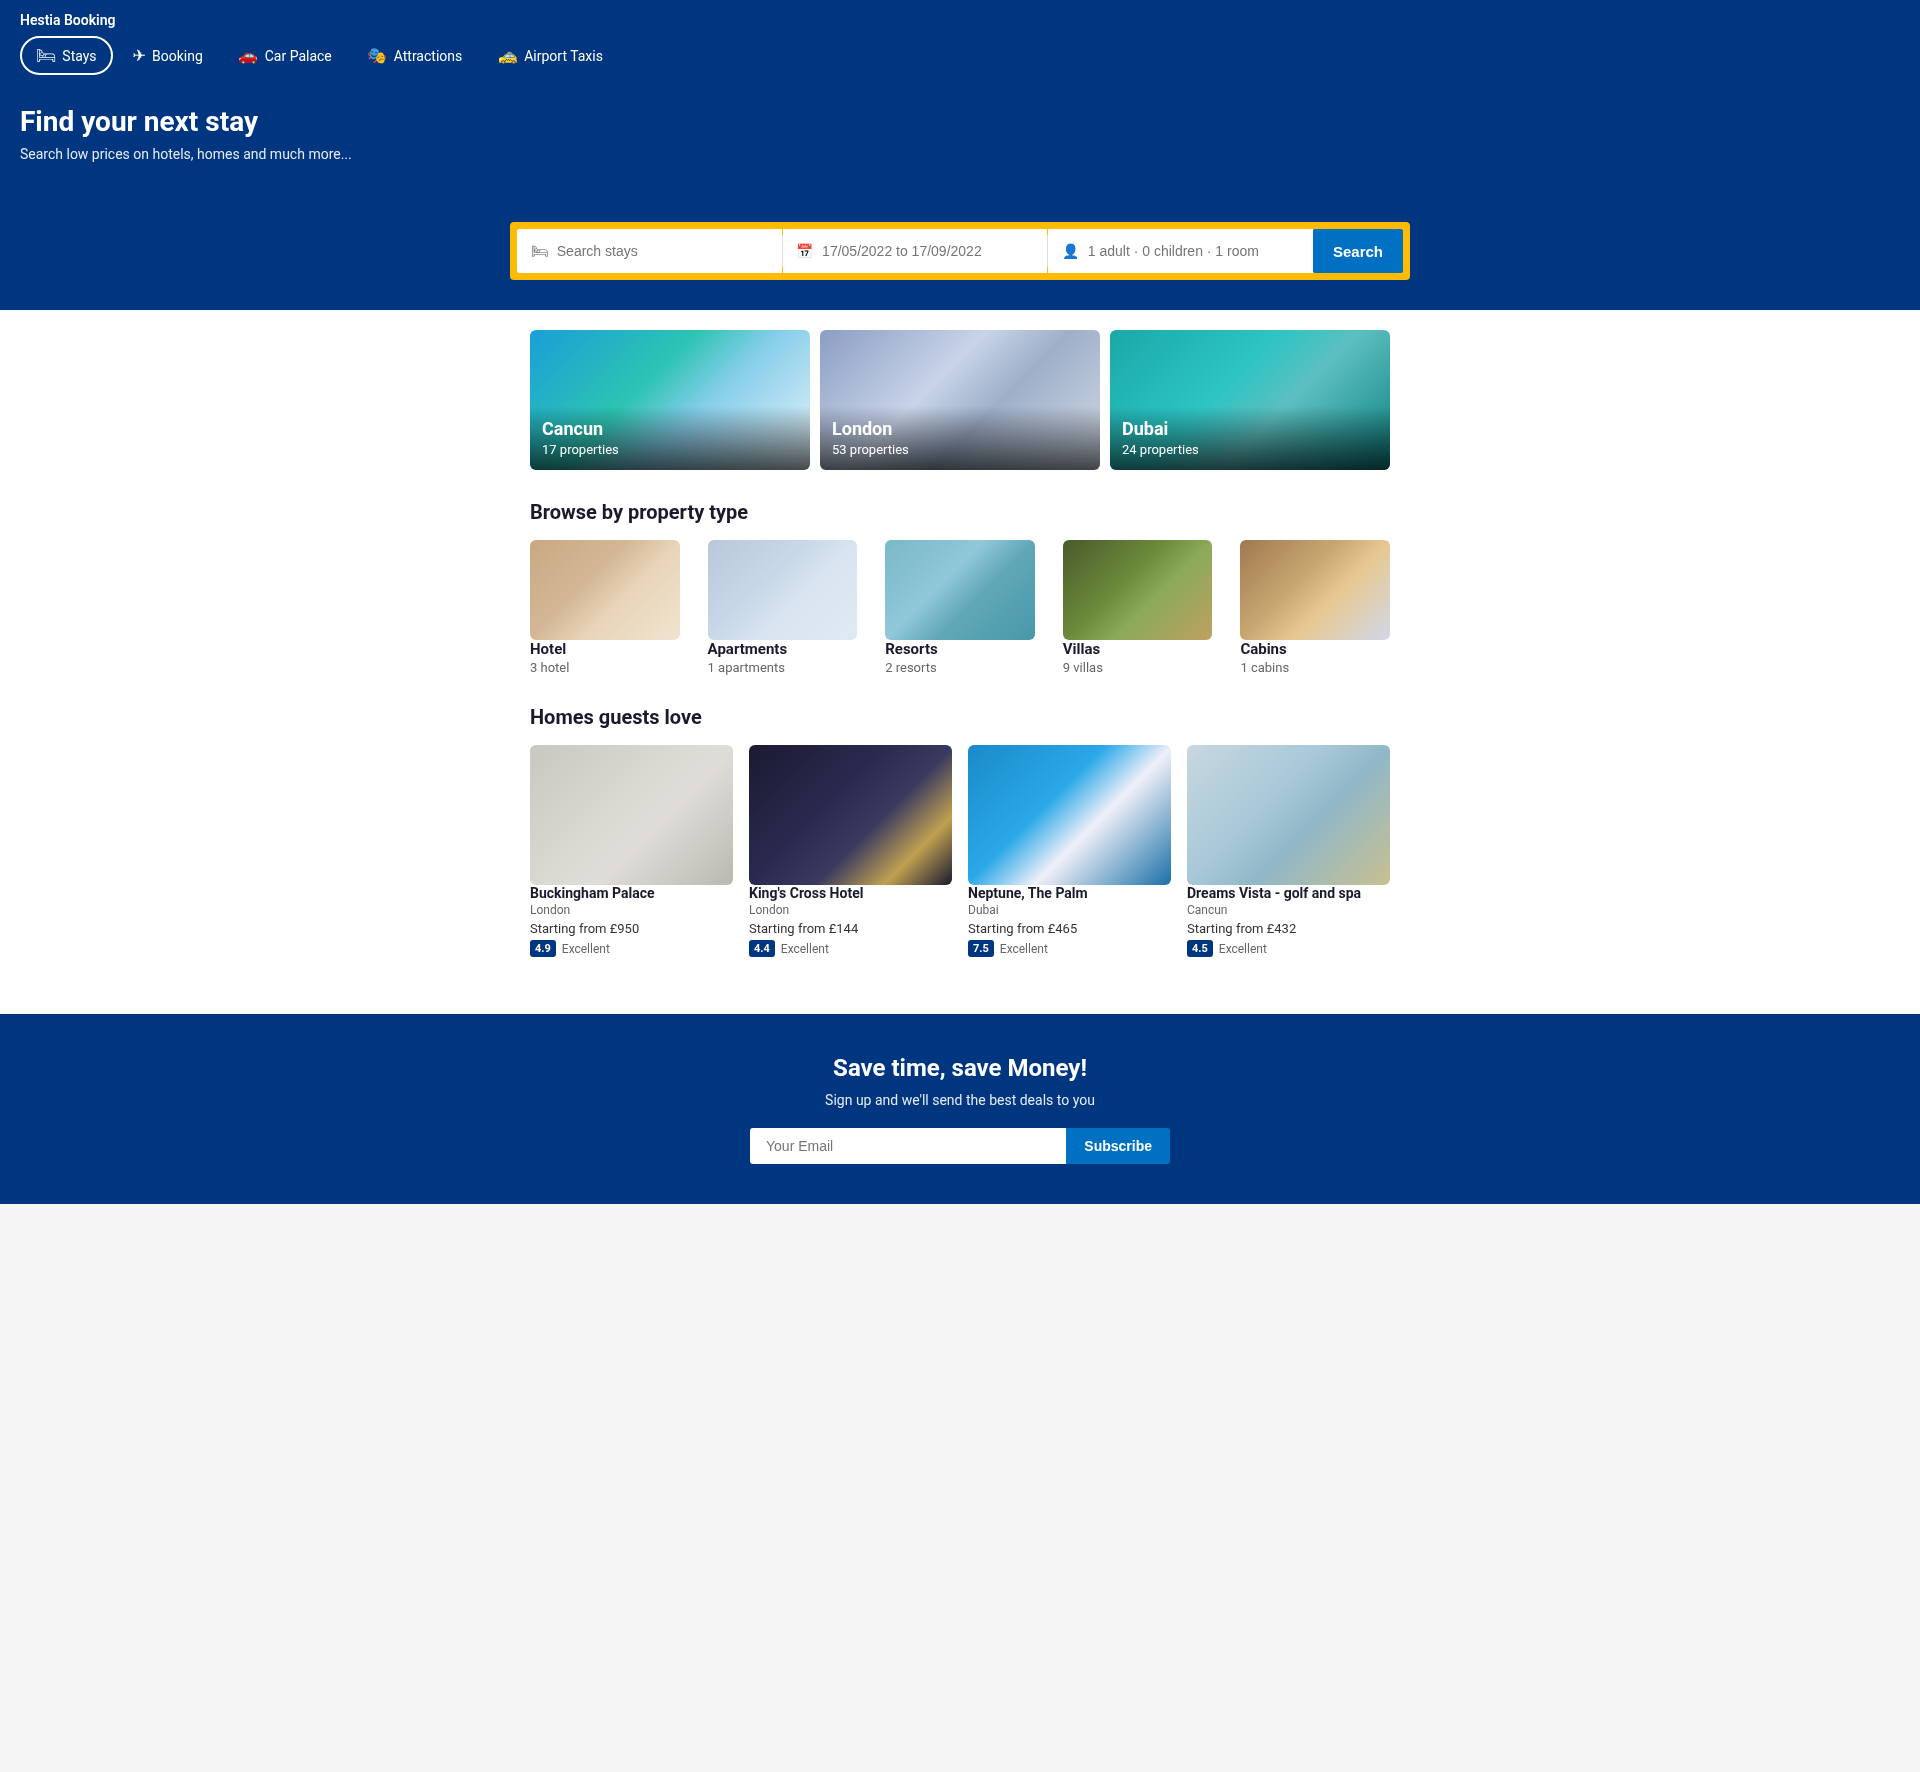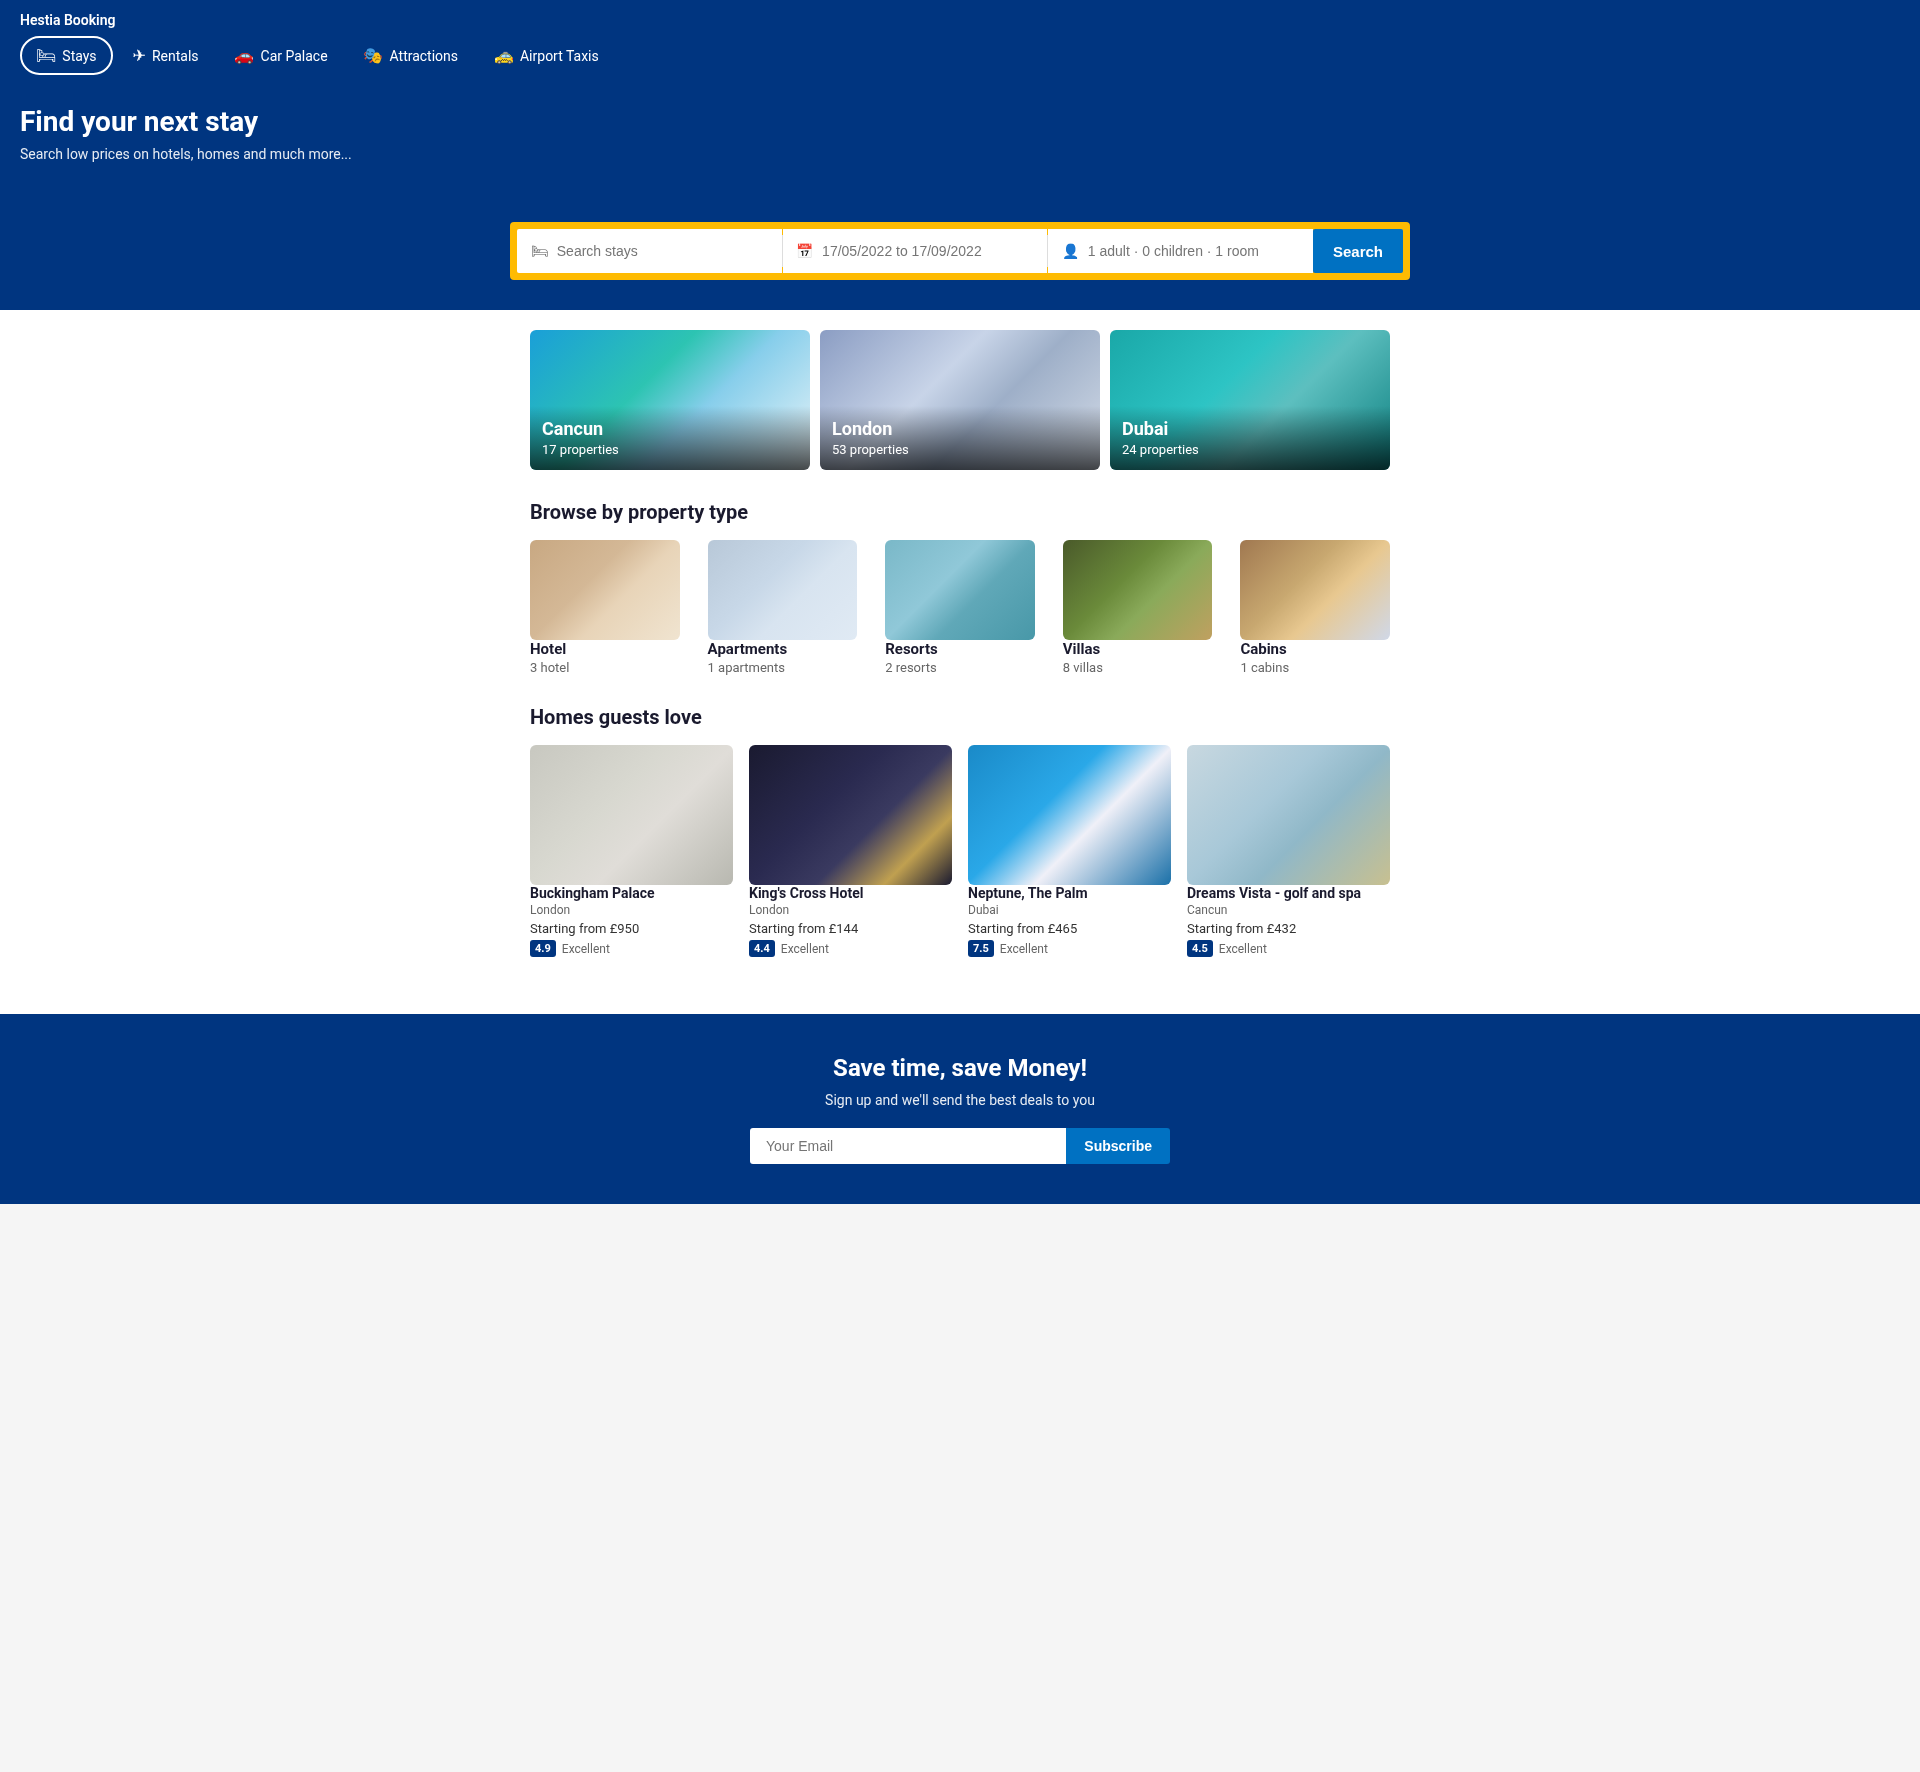--- a/index.html
+++ b/index.html
@@ -87,21 +87,21 @@
 
   <div class="header">
     <div class="brand">Hestia Booking</div>
     <nav class="nav">
       <div class="nav-item active">
         <span class="nav-icon">🛏</span>
         <span>Stays</span>
       </div>
       <div class="nav-item">
         <span class="nav-icon">✈</span>
-        <span>Rentals</span>
+        <span>Booking</span>
       </div>
       <div class="nav-item">
         <span class="nav-icon">🚗</span>
         <span>Car Palace</span>
       </div>
       <div class="nav-item">
         <span class="nav-icon">🎭</span>
         <span>Attractions</span>
       </div>
       <div class="nav-item">
@@ -173,21 +173,21 @@
           <div class="property-count">1 apartments</div>
         </div>
         <div class="property-card">
           <div class="prop-resorts"></div>
           <div class="property-label">Resorts</div>
           <div class="property-count">2 resorts</div>
         </div>
         <div class="property-card">
           <div class="prop-villas"></div>
           <div class="property-label">Villas</div>
-          <div class="property-count">8 villas</div>
+          <div class="property-count">9 villas</div>
         </div>
         <div class="property-card">
           <div class="prop-cabins"></div>
           <div class="property-label">Cabins</div>
           <div class="property-count">1 cabins</div>
         </div>
       </div>
     </div>
 
     <div>

